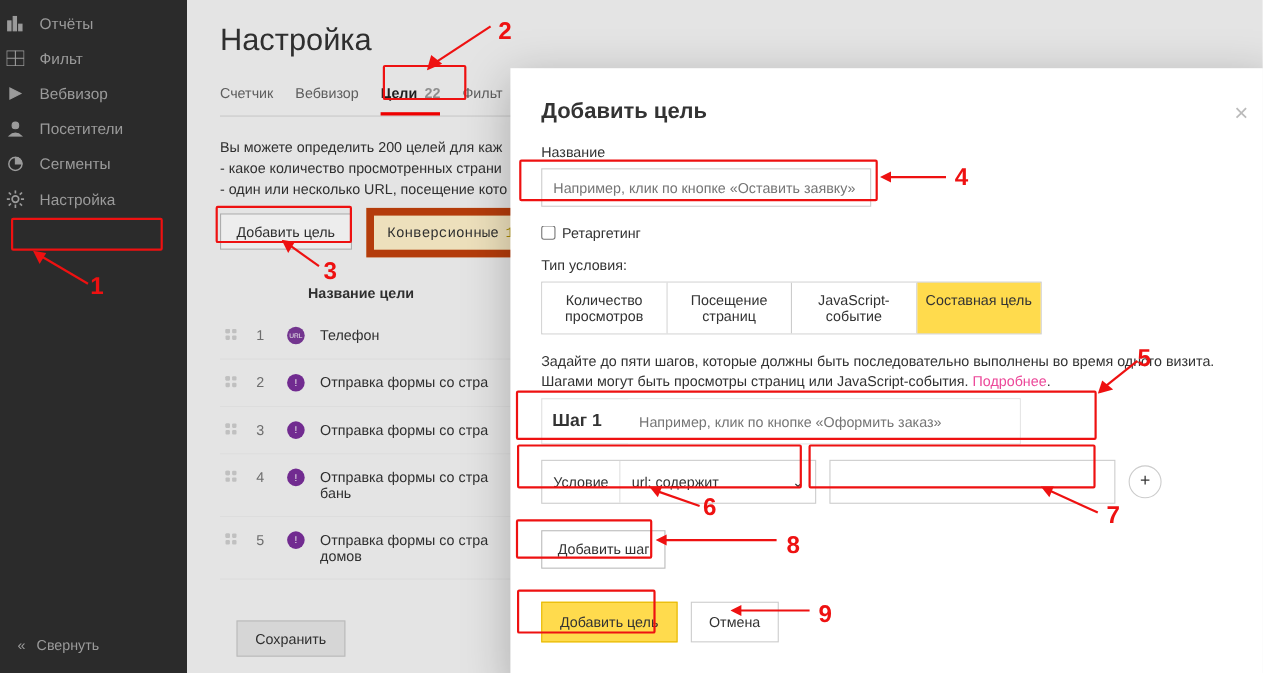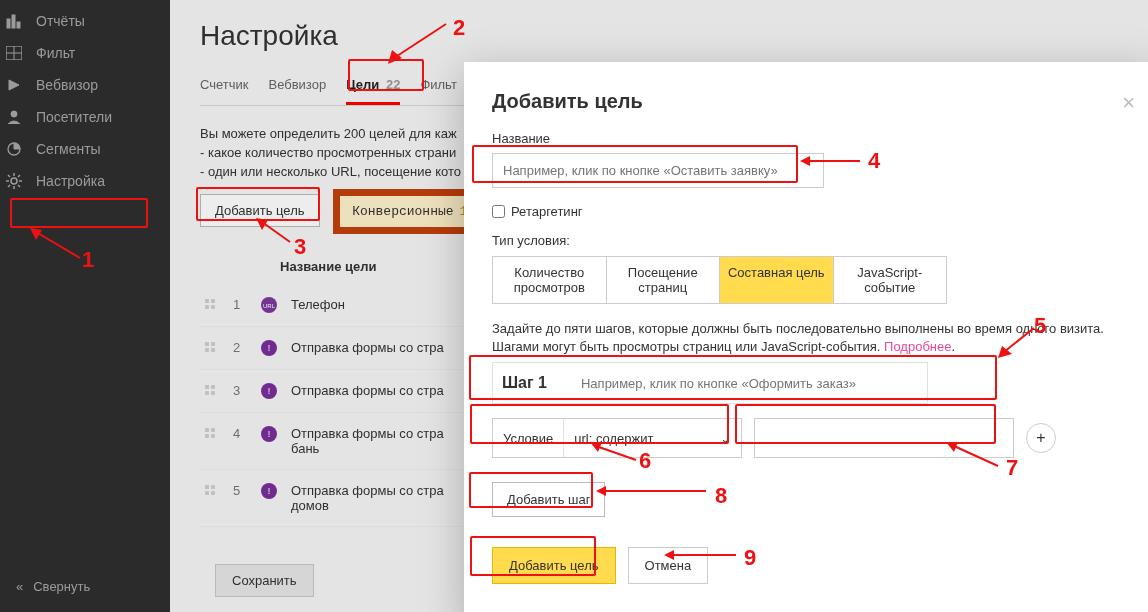--- a/index.html
+++ b/index.html
@@ -101,21 +101,21 @@
     width:695px; height:560px;
     background:#fff;
     box-shadow: 0 10px 40px rgba(0,0,0,0.25);
     padding: 28px 28px;
     overflow:visible;
   }
   .modal-title { font-size:20px; font-weight:bold; margin-bottom:18px; }
   .close-x { position:absolute; top:28px; right:24px; font-size:22px; color:#bbb; cursor:pointer;}
   .field-label { font-size:13px; margin-bottom:7px; display:block; }
   .name-input {
-    width:332px; padding:9px 10px; border:1px solid #ccc; font-size:13px;
+    width:300px; padding:9px 10px; border:1px solid #ccc; font-size:13px;
   }
   .chk { margin:16px 0 4px; display:flex; gap:6px; align-items:center; font-size:13px;}
   .cond-label { font-size:13px; margin:14px 0 8px; }
   .cond-tabs {
     display:flex; border:1px solid #ccc; width:455px; font-size:13px;justify-content:space-between;
   }
   .cond-tab {
     flex:1; text-align:center; padding:8px 0;
     border-right:1px solid #ccc; background:#fff; cursor:pointer;
   }
@@ -312,22 +312,22 @@
 
   <label class="chk">
     <input type="checkbox" style="">
     <span>Ретаргетинг</span>
   </label>
 
   <div class="cond-label">Тип условия:</div>
   <div class="cond-tabs">
     <div class="cond-tab">Количество просмотров</div>
     <div class="cond-tab">Посещение страниц</div>
+    <div class="cond-tab">JavaScript-событие</div>
     <div class="cond-tab sel">Составная цель</div>
-    <div class="cond-tab">JavaScript-событие</div>
   </div>
 
   <div class="step-desc">
     <span>Задайте до пяти шагов, которые должны быть последовательно выполнены во время одного визита.</span><br>
     <span>Шагами могут быть просмотры страниц или JavaScript-события. </span><a href="#">Подробнее</a>.
   </div>
 
   <div class="step-row">
     <span class="step-num">Шаг 1</span>
     <input class="step-input" placeholder="Например, клик по кнопке «Оформить заказ»" style="">

